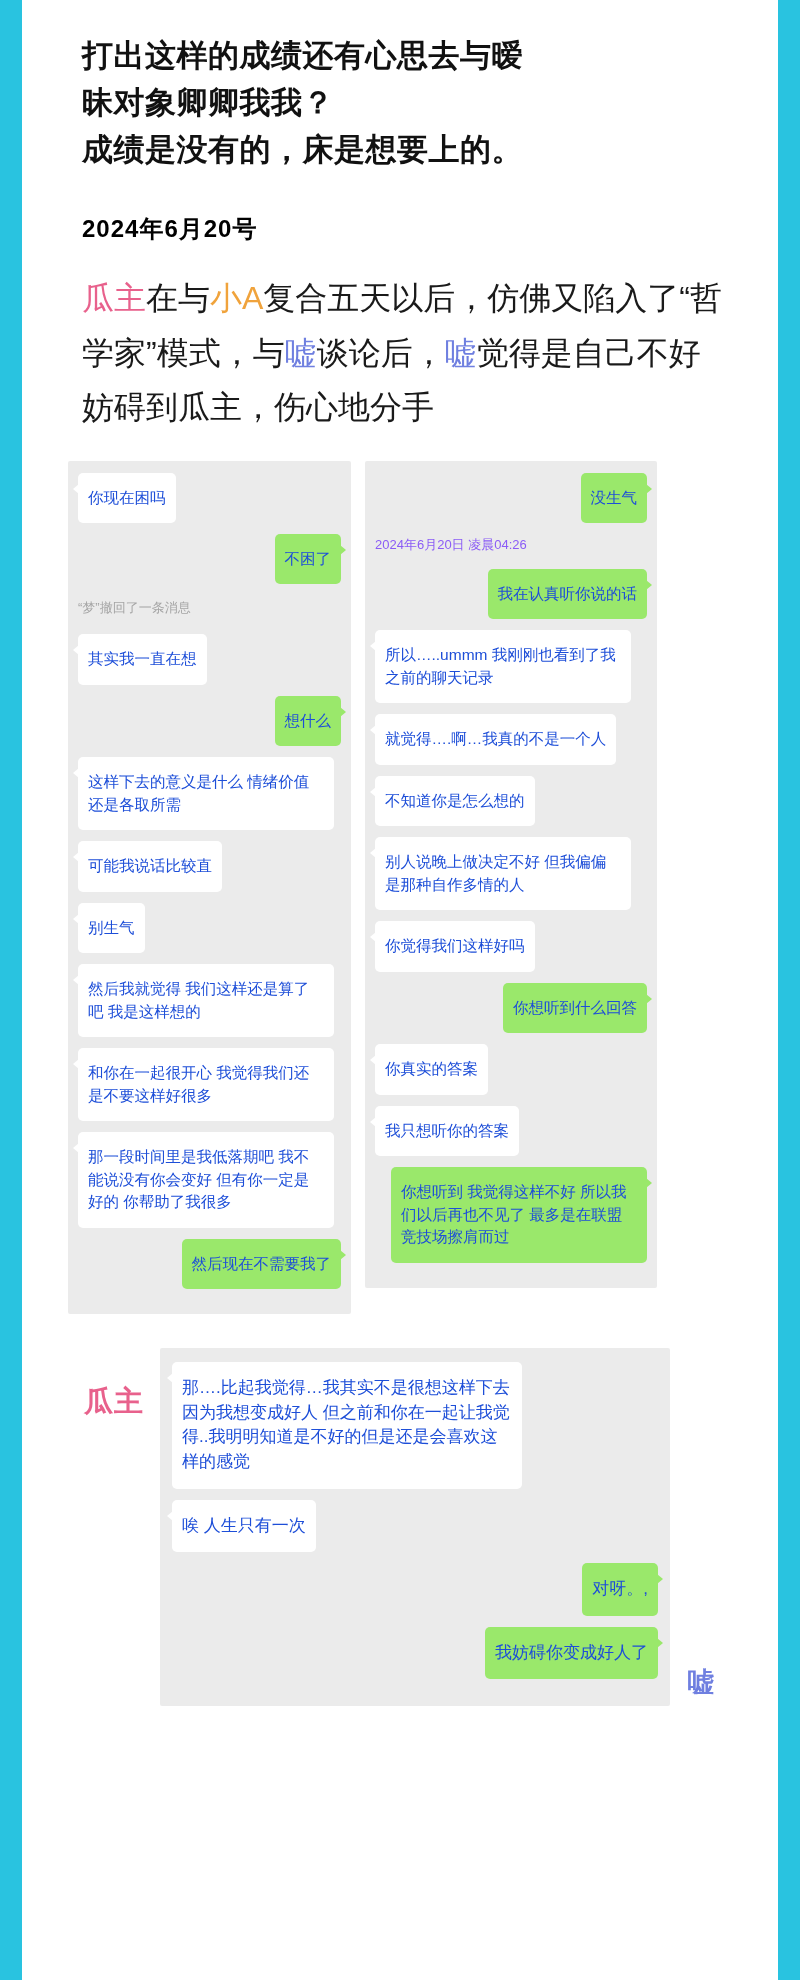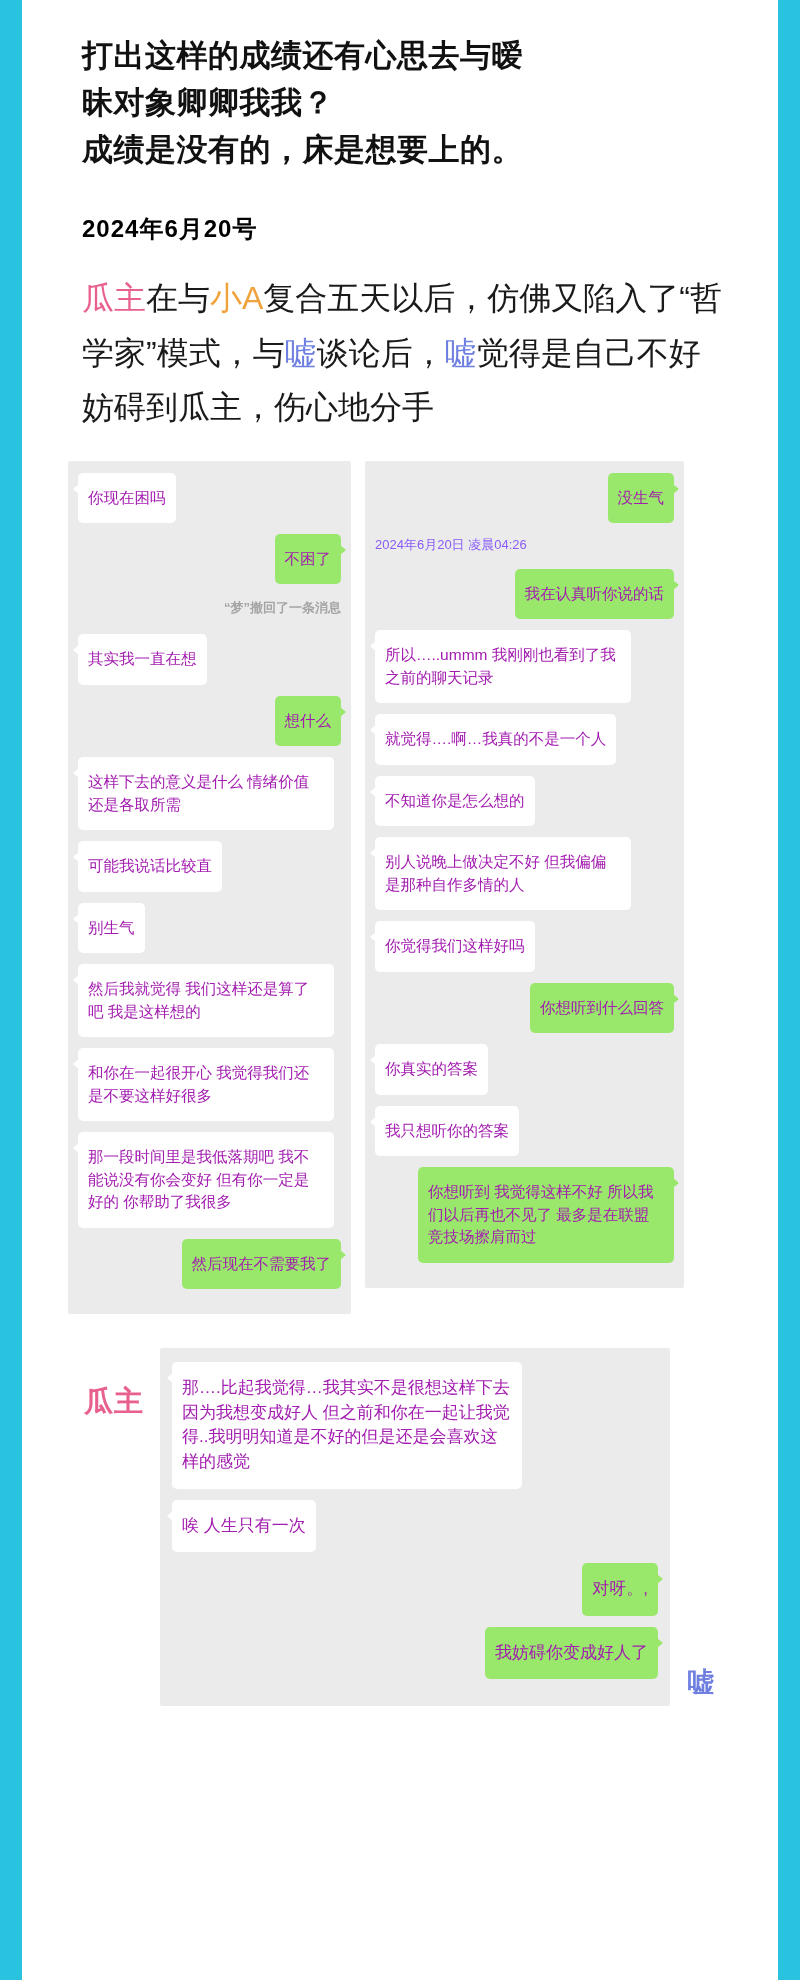--- a/index.html
+++ b/index.html
@@ -78,37 +78,37 @@
     padding: 26px 34px 0 34px;
     align-items: flex-start;
   }
   .chat-panel {
     background: #ebebeb;
     border-radius: 2px;
     padding: 12px 10px 14px 10px;
     box-sizing: border-box;
   }
   .col-left { width: 283px; }
-  .col-right { width: 319px; }
+  .col-right { width: 292px; }
 
   .msg-row {
     display: flex;
     margin-bottom: 11px;
   }
   .msg-row.left { justify-content: flex-start; }
   .msg-row.right { justify-content: flex-end; }
   .msg-row.center { justify-content: center; }
 
   .bubble {
     max-width: 236px;
     font-size: 15.5px;
     line-height: 1.45;
     padding: 14px 10px;
     border-radius: 5px;
-    color: #a21caf;
+    color: #1d4ed8;
     word-wrap: break-word;
     position: relative;
   }
   .bubble.in { background: #ffffff; }
   .bubble.out { background: #9ae86b; }
   .bubble.out::after {
     content: "";
     position: absolute;
     right: -5px;
     top: 11px;
@@ -125,24 +125,23 @@
     top: 11px;
     width: 0;
     height: 0;
     border-top: 5px solid transparent;
     border-bottom: 5px solid transparent;
     border-right: 6px solid #ffffff;
   }
   .sys-note {
     font-size: 13px;
     color: #a5a5a5;
-    text-align: right;
+    text-align: left;
     padding: 4px 0 6px 0;
     width: 100%;
-    font-weight: bold;
   }
   .timestamp {
     font-size: 13px;
     color: #8b5cf6;
     text-align: left;
     width: 100%;
     padding: 2px 0 4px 0;
   }
 
   

